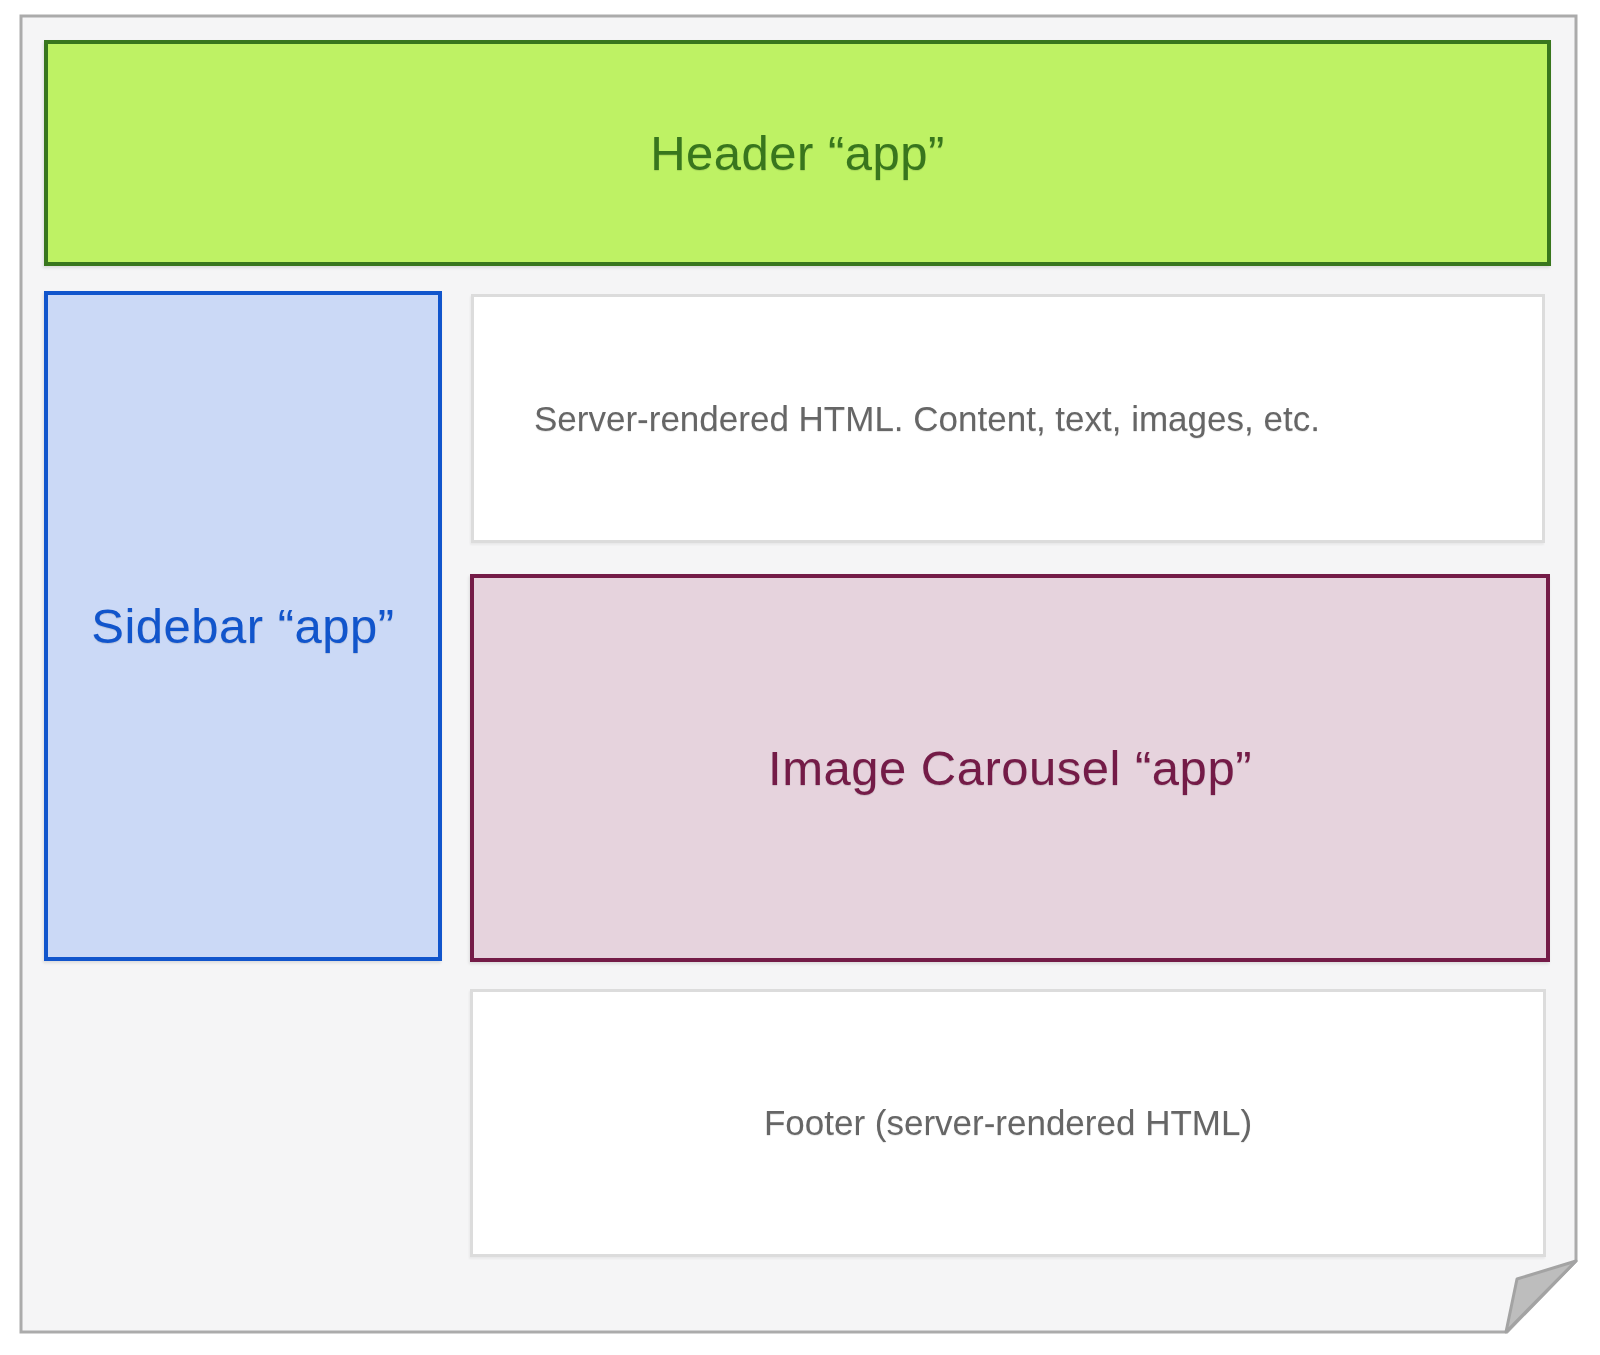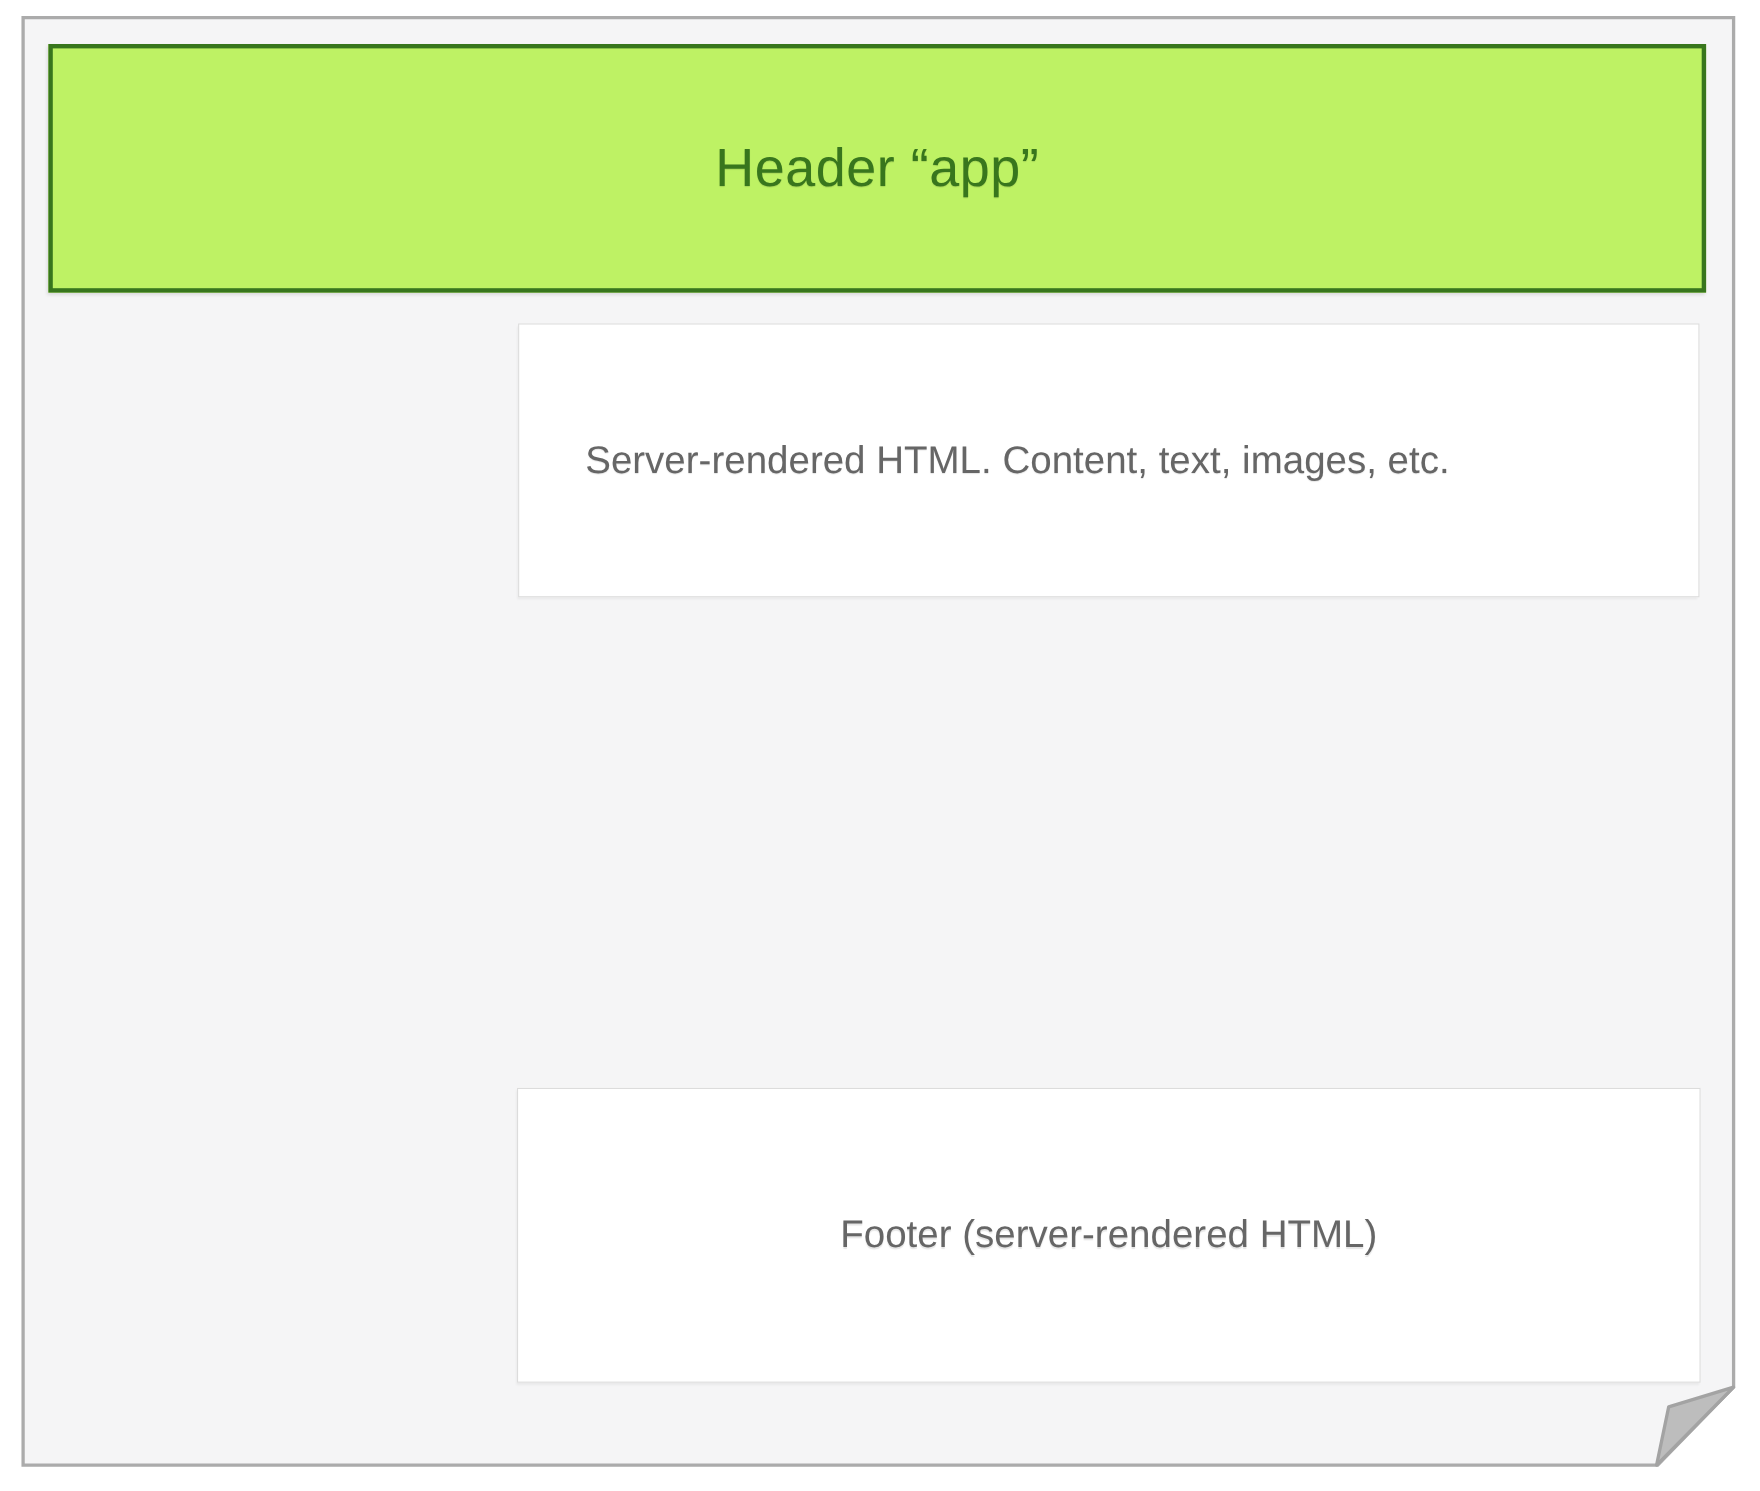--- a/index.html
+++ b/index.html
@@ -32,21 +32,21 @@
     justify-content: center;
     text-align: center;
   }
   .box.app {
     border-style: solid;
     border-width: 4px;
     box-shadow: -1px 2px 3px rgba(0,0,0,0.10);
   }
   .box.plain {
     background: #ffffff;
-    border: 1px solid #eab308;
+    border: 3px solid #eab308;
     box-shadow: -1px 2px 2px rgba(0,0,0,0.05);
   }
   .app-label {
     font-size: 49px;
     letter-spacing: 0.5px;
     text-shadow: 0 1px 1px rgba(0,0,0,0.12);
   }
   .gray-label {
     font-size: 35px;
     color: #666666;
@@ -69,24 +69,30 @@
 
   <svg class="frame-svg" viewBox="0 0 1600 1355" xmlns="http://www.w3.org/2000/svg">
     <path d="M21,16 H1576 V1261 L1507,1332 H21 Z" stroke-width="3" stroke-linejoin="miter" style="fill: rgb(245, 245, 246); stroke: rgb(171, 171, 171);"></path>
     <path d="M1576,1261 L1517,1279 L1506,1332 Z" stroke-width="3" stroke-linejoin="round" style="fill: rgb(189, 189, 189); stroke: rgb(163, 163, 163);"></path>
   </svg>
 
   <div class="box app box-header" style="background: #bef264; border-color: rgb(56, 118, 29);">
     <span class="app-label" style="color: rgb(56, 118, 29);">Header “app”</span>
   </div>
 
+  <div class="box app box-sidebar" style="background: rgb(203, 217, 246); border-color: rgb(17, 85, 204);">
+    <span class="app-label" style="color: rgb(17, 85, 204);">Sidebar “app”</span>
+  </div>
 
   <div class="box plain box-content" style="background: rgb(255, 255, 255); border-color: rgb(220, 220, 220);">
     <span class="gray-label" style="color: rgb(102, 102, 102);">Server-rendered HTML. Content, text, images, etc.</span>
   </div>
 
+  <div class="box app box-carousel" style="background: rgb(230, 211, 221); border-color: rgb(116, 27, 71);">
+    <span class="app-label" style="color: rgb(116, 27, 71);">Image Carousel “app”</span>
+  </div>
 
 
   <div class="box plain box-footer" style="background: rgb(255, 255, 255); border-color: rgb(220, 220, 220);">
     <span class="gray-label" style="color: rgb(102, 102, 102);">Footer (server-rendered HTML)</span>
   </div>
 
 </div>
 
 </body></html>

